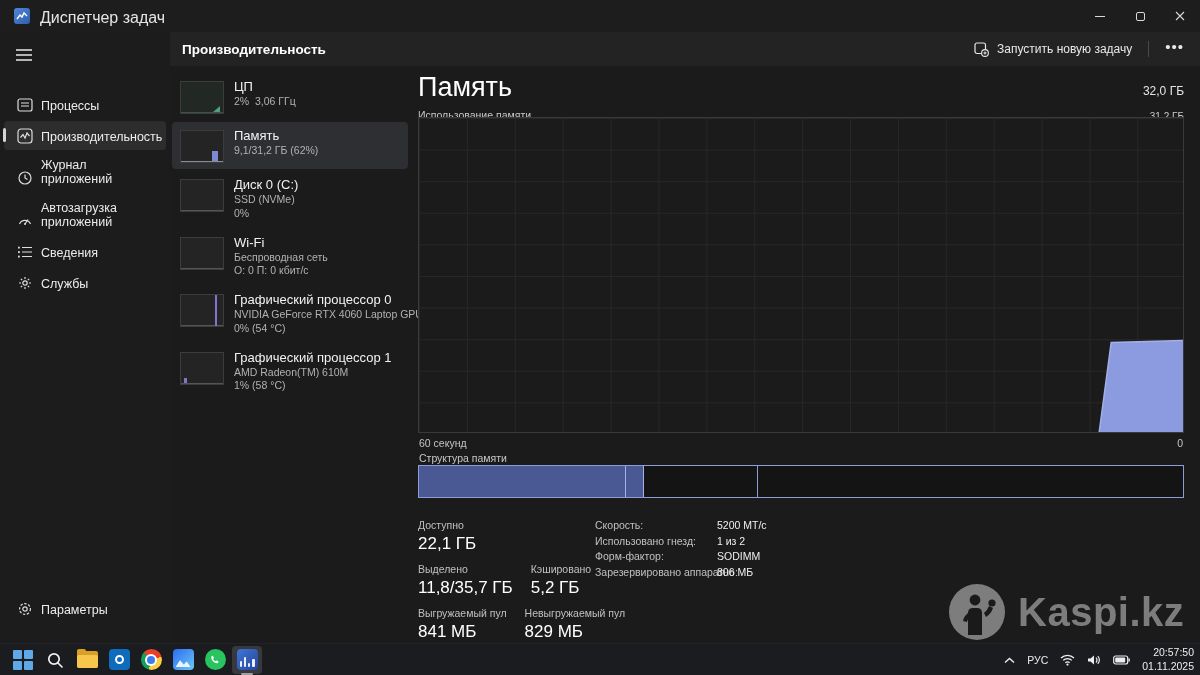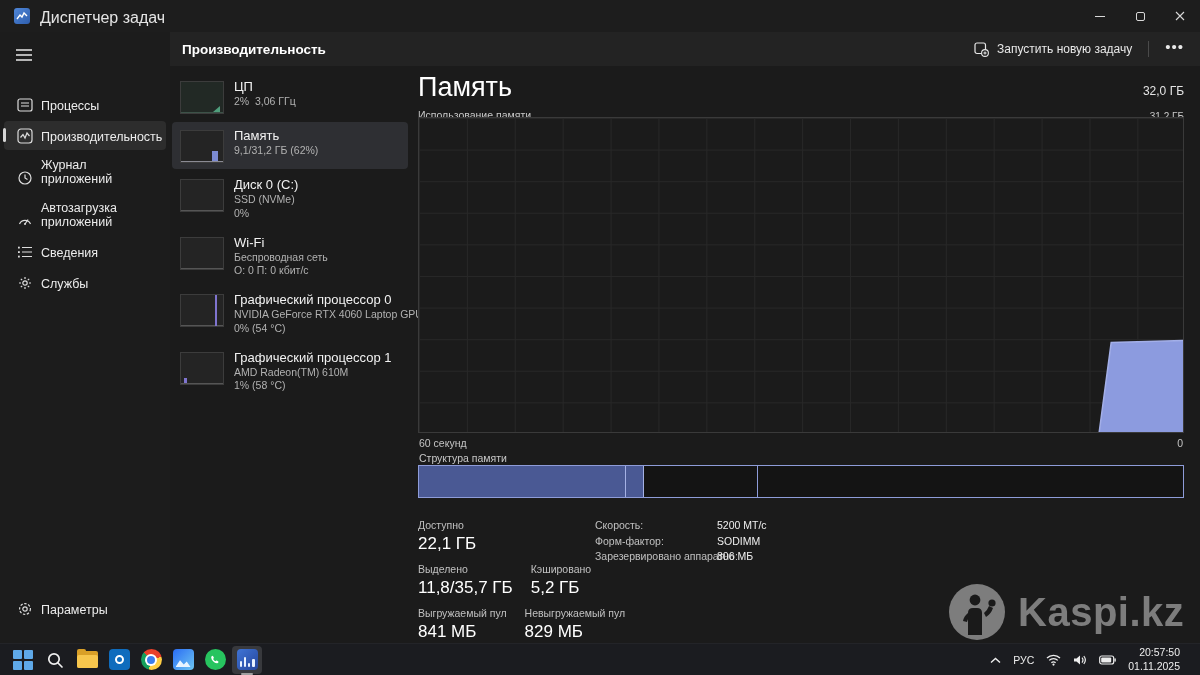--- a/index.html
+++ b/index.html
@@ -120,21 +120,21 @@
   .chrome { border-radius:50%; background:conic-gradient(from -45deg,#e8402a 0 120deg,#ffce44 120deg 240deg,#169f5c 240deg 360deg); }
   .chrome::before { content:""; position:absolute; left:4.5px; top:4.5px; width:12px; height:12px; background:#fff; border-radius:50%; }
   .chrome::after { content:""; position:absolute; left:6.5px; top:6.5px; width:8px; height:8px; background:#3b7ded; border-radius:50%; }
   .photos { background:linear-gradient(135deg,#2a6df4,#6ec6f2); }
   .photos::after { content:""; position:absolute; left:3px; bottom:3px; width:15px; height:8px; background:#e8f4ff;
                    clip-path:polygon(0 100%,30% 15%,55% 70%,75% 30%,100% 100%); }
   .whatsapp { border-radius:50%; background:#27c45f; display:flex; align-items:center; justify-content:center; }
   .tmicon { background:linear-gradient(135deg,#3f74d6,#27469c); display:flex; align-items:flex-end; justify-content:center; gap:1.5px; padding:3px; }
   .tmicon span { width:3px; background:#e9f1ff; border-radius:1px; }
 
-  #tb-right { position:absolute; right:20px; top:0; height:32px; display:flex; align-items:center; gap:4px; }
+  #tb-right { position:absolute; right:6px; top:0; height:32px; display:flex; align-items:center; gap:4px; }
   .tray-btn { height:26px; display:flex; align-items:center; justify-content:center; padding:0 4px; border-radius:4px; color:#ededed; }
   #tray-lang { font-size:10.5px; }
   #tray-clock { text-align:right; font-size:10.5px; line-height:1.3; color:#ededed; padding-left:4px; }
 </style>
 </head>
 <body>
 
 <div id="screen">
 
   <div id="titlebar">
@@ -369,20 +369,24 @@
             <div class="stat-label">Невыгружаемый пул</div>
             <div class="stat-value">829 МБ</div>
           </div>
         </div>
       </div>
 
       <div id="hw-details">
         <div class="hw-row">
           <div class="hw-label">Скорость:</div>
           <div class="hw-value">5200 МТ/с</div>
+        </div>
+        <div class="hw-row">
+          <div class="hw-label">Использовано гнезд:</div>
+          <div class="hw-value">1 из 2</div>
         </div>
         <div class="hw-row">
           <div class="hw-label">Форм-фактор:</div>
           <div class="hw-value">SODIMM</div>
         </div>
         <div class="hw-row">
           <div class="hw-label">Зарезервировано аппаратно:</div>
           <div class="hw-value">806 МБ</div>
         </div>
       </div>

